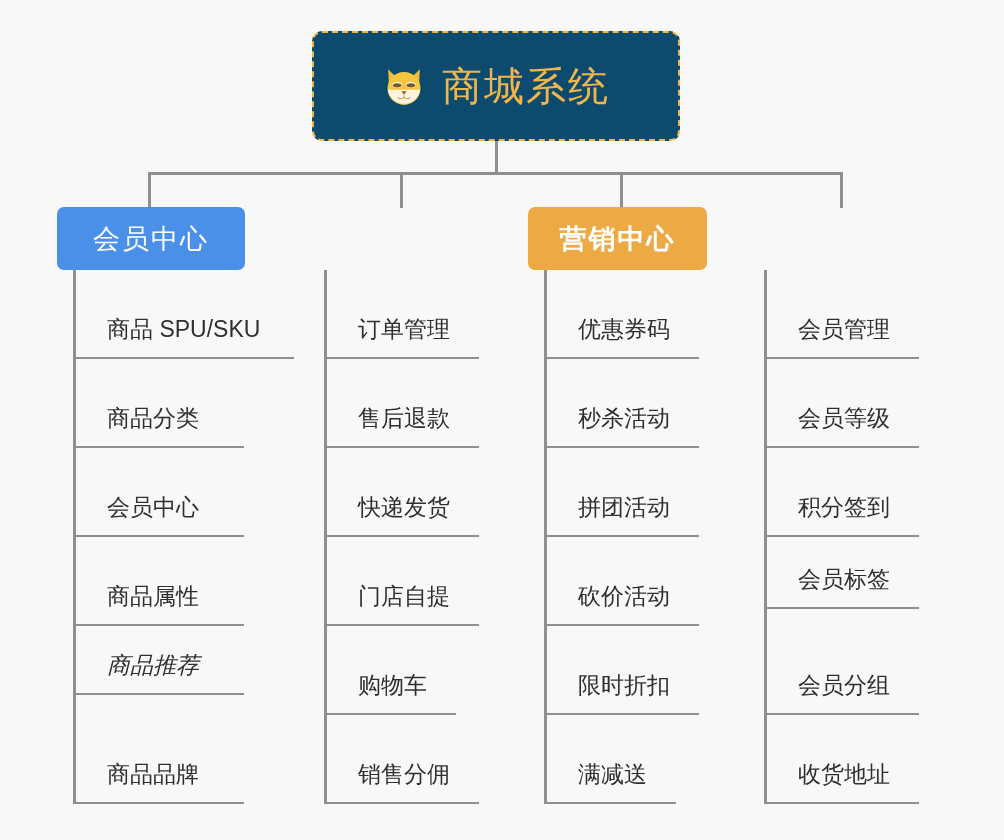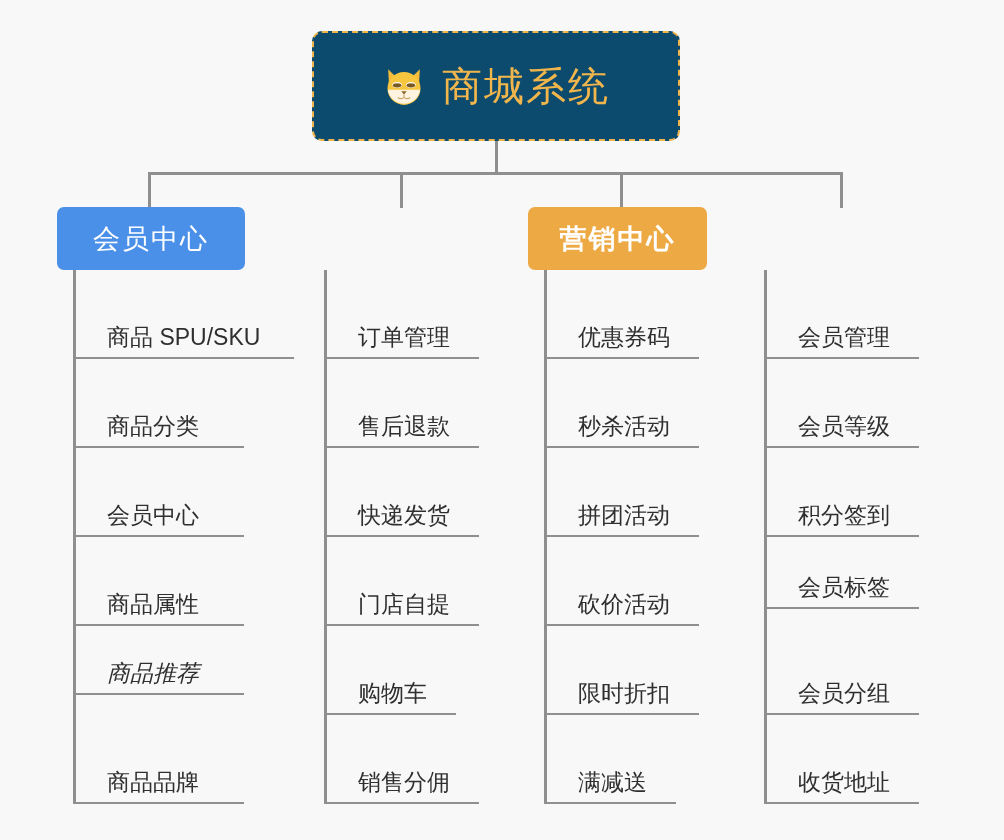--- a/index.html
+++ b/index.html
@@ -94,21 +94,21 @@
     height: 89px;
     box-sizing: border-box;
     display: flex;
     align-items: flex-end;
     border-bottom: 2px solid #8f8f8f;
   }
   .leaf-label {
     font-size: 23px;
     color: #2f2f2f;
     line-height: 1;
-    padding: 0 10px 8px 34px;
+    padding: 0 10px 16px 34px;
     white-space: nowrap;
     margin-top: 13px;
   }
 </style>
 </head>
 <body style="background: rgb(248, 248, 248);">
 
 <div id="mindmap">
 
   <div class="root-node" style="border-color: rgb(239, 180, 75); background: #0c4a6e;">

